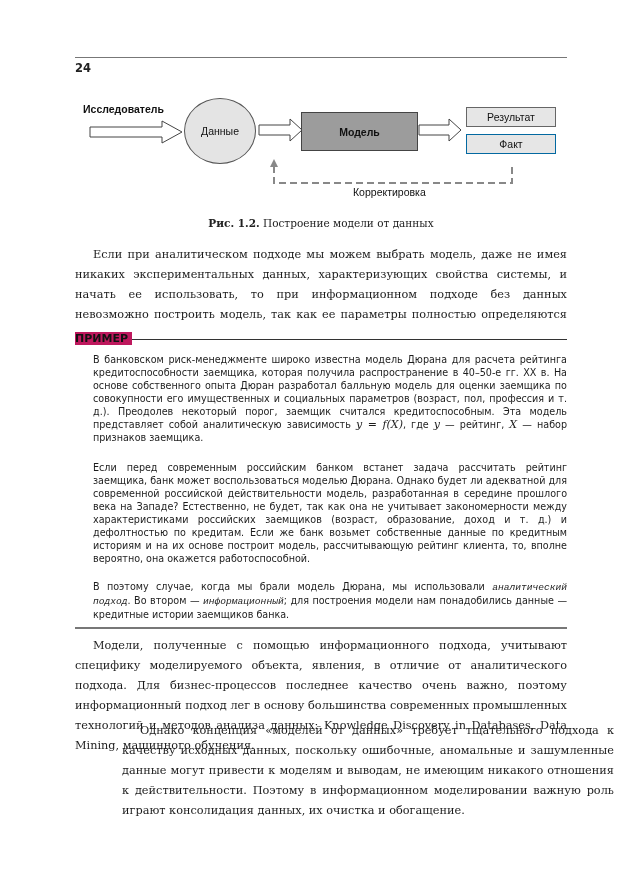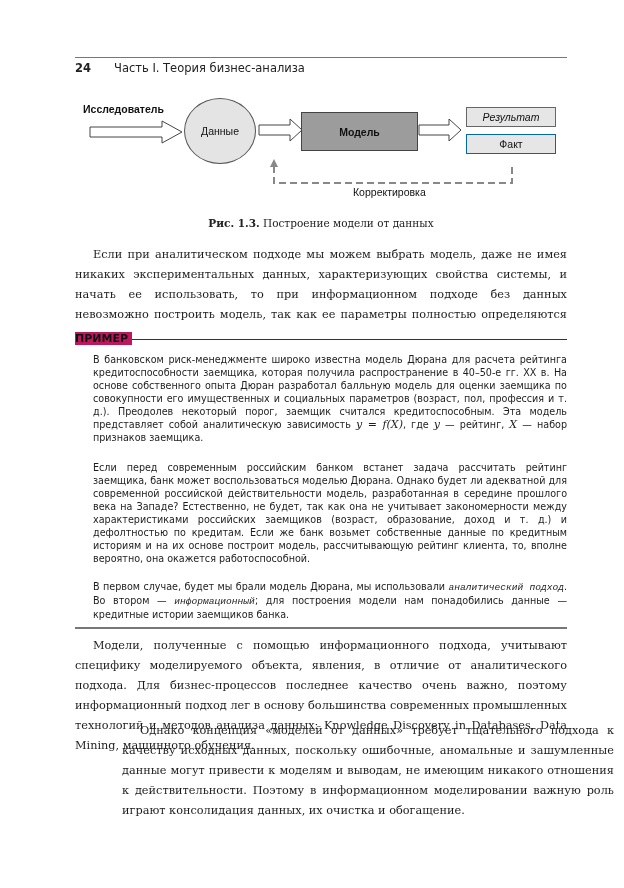--- a/index.html
+++ b/index.html
@@ -13,21 +13,21 @@
     .running-head { position: absolute; left: 39px; top: 0; }
 
     .figure { position: absolute; left: 80px; top: 95px; width: 500px; height: 125px; }
     .fig-text { font-family: "Liberation Sans", sans-serif; font-size: 10.5px; color: #111; }
     .lbl-researcher { position: absolute; left: 3px; top: 8px; font-weight: bold; }
     .circle { position: absolute; left: 104px; top: 3px; width: 70px; height: 64px; border-radius: 50%;
       background: #e4e4e4; border: 1px solid #555; display: flex; align-items: center; justify-content: center; }
     .model-box { position: absolute; left: 221px; top: 17px; width: 115px; height: 37px; background: #9c9c9c;
       border: 1px solid #444; display: flex; align-items: center; justify-content: center; font-weight: bold; }
     .res-box { position: absolute; left: 386px; top: 12px; width: 88px; height: 18px; background: #e6e6e6;
-      border: 1px solid #666; display: flex; align-items: center; justify-content: center; font-style: italic; }
+      border: 1px solid #666; display: flex; align-items: center; justify-content: center; }
     .fact-box { position: absolute; left: 386px; top: 39px; width: 88px; height: 18px; background: #e6e6e6;
       border: 1px solid #0369a1; display: flex; align-items: center; justify-content: center; }
     .lbl-correction { position: absolute; left: 273px; top: 91px; }
     .fig-svg { position: absolute; left: 0; top: 0; }
 
     .caption { position: absolute; left: 75px; top: 217px; width: 492px; text-align: center;
       font-family: "DejaVu Serif", serif; font-size: 10.5px; color: #222; }
     .caption b { font-weight: bold; }
 
     .body-text { position: absolute; left: 75px; width: 492px; font-family: "DejaVu Serif", serif;
@@ -47,21 +47,20 @@
     .example-bottom-rule { position: absolute; left: 75px; top: 627px; width: 492px; height: 2px; background: #777; }
   </style>
 </head>
 <body>
 
 <div class="page">
 
   <div class="header-rule"></div>
   <div class="header">
     <span class="page-num">24</span>
-    <span class="running-head">Часть I. Теория бизнес-анализа</span>
   </div>
 
   <div class="figure">
     <svg class="fig-svg" width="500" height="125">
 
       <polygon points="10,32 82,32 82,26 102,37 82,48 82,42 10,42" fill="#fff" stroke="#444" stroke-width="1"></polygon>
 
       <polygon points="179,30 210,30 210,24 222,35 210,46 210,40 179,40" fill="#fff" stroke="#444" stroke-width="1"></polygon>
 
       <polygon points="339,30 369,30 369,24 381,35 369,46 369,40 339,40" fill="#fff" stroke="#444" stroke-width="1"></polygon>
@@ -79,36 +78,36 @@
     <div class="fig-text res-box">
       <span>Результат</span>
     </div>
     <div class="fig-text fact-box">
       <span>Факт</span>
     </div>
     <div class="fig-text lbl-correction">Корректировка</div>
   </div>
 
   <div class="caption">
-    <b>Рис. 1.3.</b>
+    <b>Рис. 1.2.</b>
     <span>Построение модели от данных</span>
   </div>
 
   <p class="body-text indent" style="top:245px;">Если при аналитическом подходе мы можем выбрать модель, даже не имея никаких экспериментальных данных, характеризующих свойства системы, и начать ее использовать, то при информационном подходе без данных невозможно построить модель, так как ее параметры полностью определяются ими.</p>
 
   <div class="example-rule"></div>
   <div class="example-title">
     <span>ПРИМЕР</span>
   </div>
 
   <p class="ex-text" style="top:353px;"><span>В банковском риск-менеджменте широко известна модель Дюрана для расчета рейтинга кредитоспособности заемщика, которая получила распространение в 40–50-е гг. XX в. На основе собственного опыта Дюран разработал балльную модель для оценки заемщика по совокупности его имущественных и социальных параметров (возраст, пол, профессия и т. д.). Преодолев некоторый порог, заемщик считался кредитоспособным. Эта модель представляет собой аналитическую зависимость </span><span class="math">y = f(X)</span><span>, где </span><span class="math">y</span><span> — рейтинг, </span><span class="math">X</span><span> — набор признаков заемщика.</span></p>
 
   <p class="ex-text" style="top:461px;">Если перед современным российским банком встанет задача рассчитать рейтинг заемщика, банк может воспользоваться моделью Дюрана. Однако будет ли адекватной для современной российской действительности модель, разработанная в середине прошлого века на Западе? Естественно, не будет, так как она не учитывает закономерности между характеристиками российских заемщиков (возраст, образование, доход и т. д.) и дефолтностью по кредитам. Если же банк возьмет собственные данные по кредитным историям и на их основе построит модель, рассчитывающую рейтинг клиента, то, вполне вероятно, она окажется работоспособной.</p>
 
-  <p class="ex-text" style="top:580px;"><span>В первом случае, будет мы брали модель Дюрана, мы использовали </span><i>аналитический подход</i><span>. Во втором — </span><i>информационный</i><span>; для построения модели нам понадобились данные — кредитные истории заемщиков банка.</span></p>
+  <p class="ex-text" style="top:580px;"><span>В поэтому случае, когда мы брали модель Дюрана, мы использовали </span><i>аналитический подход</i><span>. Во втором — </span><i>информационный</i><span>; для построения модели нам понадобились данные — кредитные истории заемщиков банка.</span></p>
 
   <div class="example-bottom-rule"></div>
 
   <p class="body-text indent" style="top:636px;">Модели, полученные с помощью информационного подхода, учитывают специфику моделируемого объекта, явления, в отличие от аналитического подхода. Для бизнес-процессов последнее качество очень важно, поэтому информационный подход лег в основу большинства современных промышленных технологий и методов анализа данных: Knowledge Discovery in Databases, Data Mining, машинного обучения.</p>
 
   <p class="body-text indent" style="top:721px;margin-left:47px;">Однако концепция «моделей от данных» требует тщательного подхода к качеству исходных данных, поскольку ошибочные, аномальные и зашумленные данные могут привести к моделям и выводам, не имеющим никакого отношения к действительности. Поэтому в информационном моделировании важную роль играют консолидация данных, их очистка и обогащение.</p>
 
 </div>
 
 </body></html>

